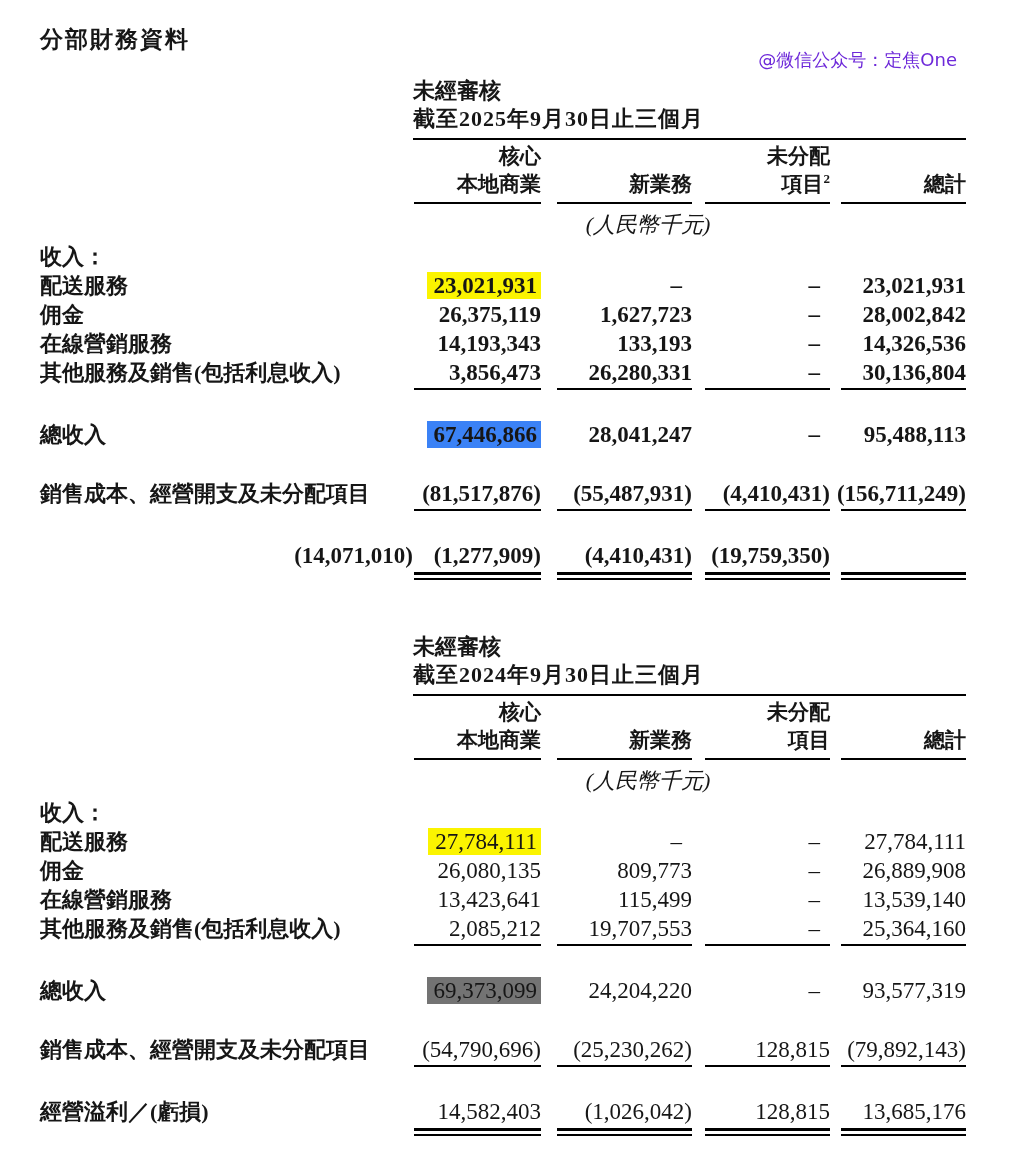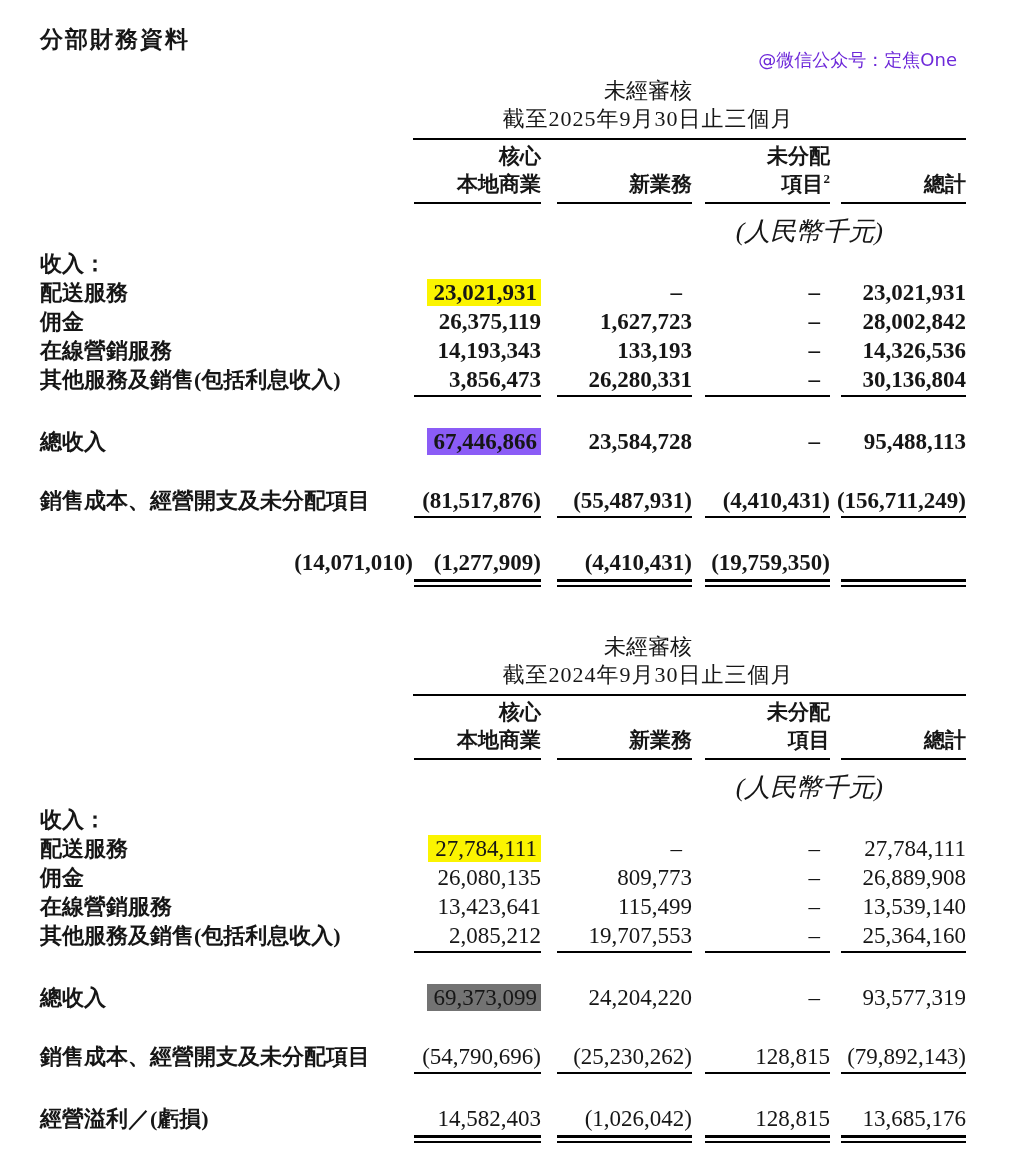--- a/index.html
+++ b/index.html
@@ -16,33 +16,33 @@
   }
   .watermark{
     position:absolute;right:18px;top:14px;
     font-size:18px;color:#6d28d9;
     font-family:"DejaVu Sans","Liberation Sans",sans-serif;
     margin-top:34px;
   }
   .fin-table{position:absolute;left:0;width:1012px;padding-left:40px;box-sizing:border-box;}
   #t2025{top:78px;}
   #t2024{top:634px;}
-  .cap{margin-left:373px;width:470px;text-align:center;font-weight:normal;}
+  .cap{margin-left:373px;width:470px;font-weight:bold;}
   .cap1{font-size:22px;line-height:26px;}
   .cap2{font-size:22px;line-height:30px;letter-spacing:1px;}
   .rule-full{margin:4px 0 0 373px;width:553px;height:0;border-top:2px solid #000;}
   .row{display:grid;grid-template-columns:373px 128px 151px 138px 136px;}
   .row .cell{text-align:right;white-space:nowrap;}
   .row .label{text-align:left;font-weight:bold;font-size:22px;line-height:29px;}
   .header-row{margin-top:2px;}
   .hcell{display:flex;flex-direction:column;align-items:flex-end;justify-content:flex-end;}
   .hline{font-weight:bold;font-size:21px;line-height:28px;white-space:nowrap;}
   .hline sup{font-size:13px;line-height:0;}
   .hrl{height:0;border-top:2px solid #000;margin-top:4px;}
-  .unit{margin-left:373px;width:470px;text-align:right;font-style:italic;font-size:26px;line-height:26px;margin-top:15px;}
+  .unit{margin-left:373px;width:470px;text-align:center;font-style:italic;font-size:22px;line-height:26px;margin-top:8px;}
   .tbody{margin-top:4px;}
   .num{font-size:23px;line-height:29px;}
   .bold-nums .num{font-weight:bold;}
   .dash{padding-right:10px;}
   .hl{padding:1px 4px 1px 7px;}
   .spacer{height:30px;}
   .rl{height:0;border-top:2px solid #000;margin-left:auto;margin-top:1px;}
   .rl-double{height:3px;border-top:3px solid #000;border-bottom:2px solid #000;margin-top:2px;}
 </style>
 </head>
@@ -128,22 +128,22 @@
           <div class="cell">
             <div class="rl" style="width: 125px;"></div>
           </div>
           <div class="cell">
             <div class="rl" style="width: 125px;"></div>
           </div>
         </div>
         <div class="spacer"></div>
         <div class="row">
           <div class="cell label">總收入</div>
-          <div class="cell num"><span class="hl" style="background: #8b5cf6;">67,446,866</span></div>
-          <div class="cell num">23,584,728</div>
+          <div class="cell num"><span class="hl" style="background: #3b82f6;">67,446,866</span></div>
+          <div class="cell num">28,041,247</div>
           <div class="cell num dash">–</div>
           <div class="cell num">95,488,113</div>
         </div>
         <div class="spacer"></div>
         <div class="row">
           <div class="cell label">銷售成本、經營開支及未分配項目</div>
           <div class="cell num">(81,517,876)</div>
           <div class="cell num">(55,487,931)</div>
           <div class="cell num">(4,410,431)</div>
           <div class="cell num">(156,711,249)</div>

